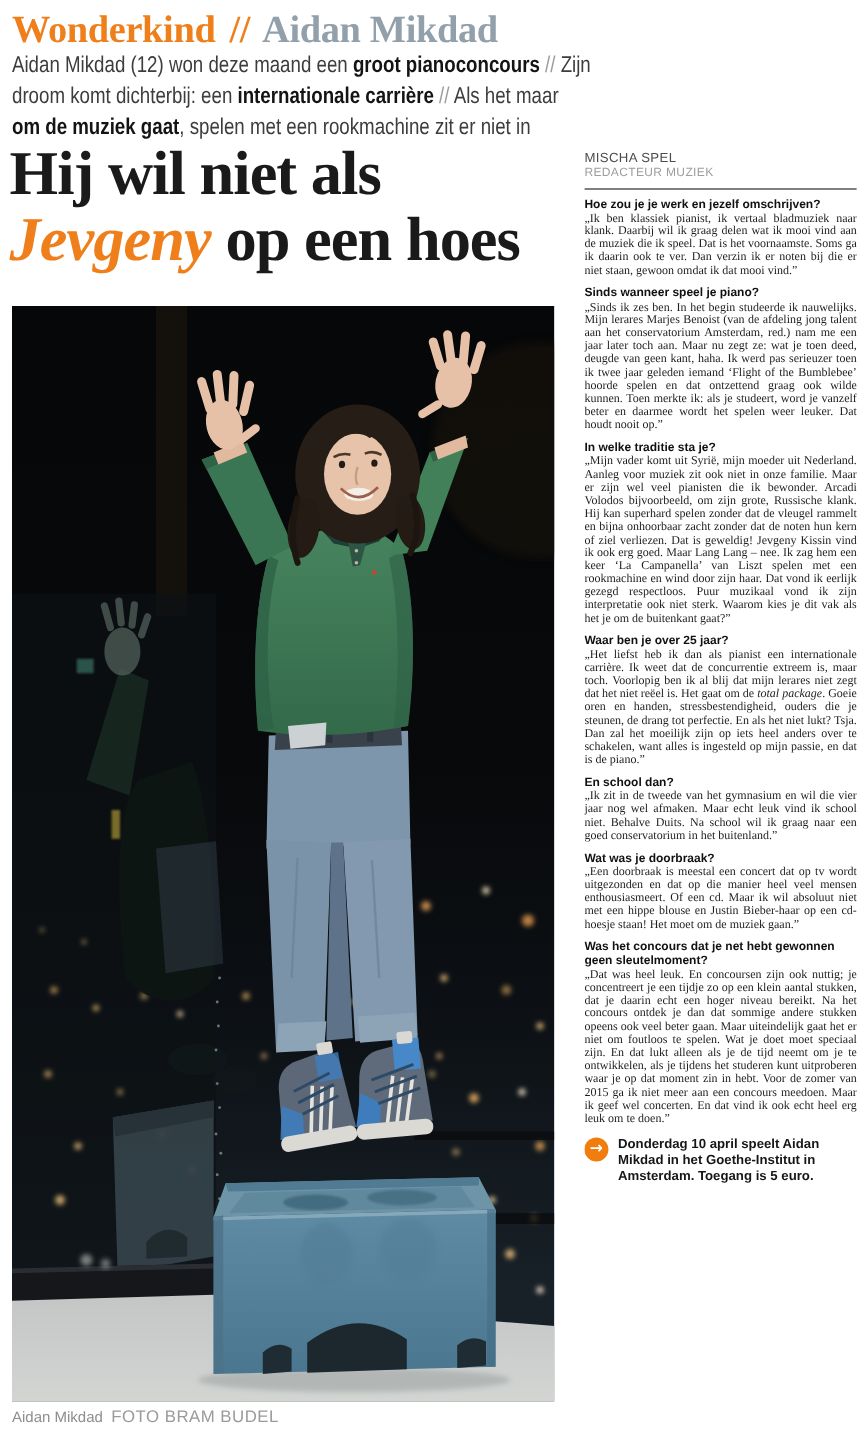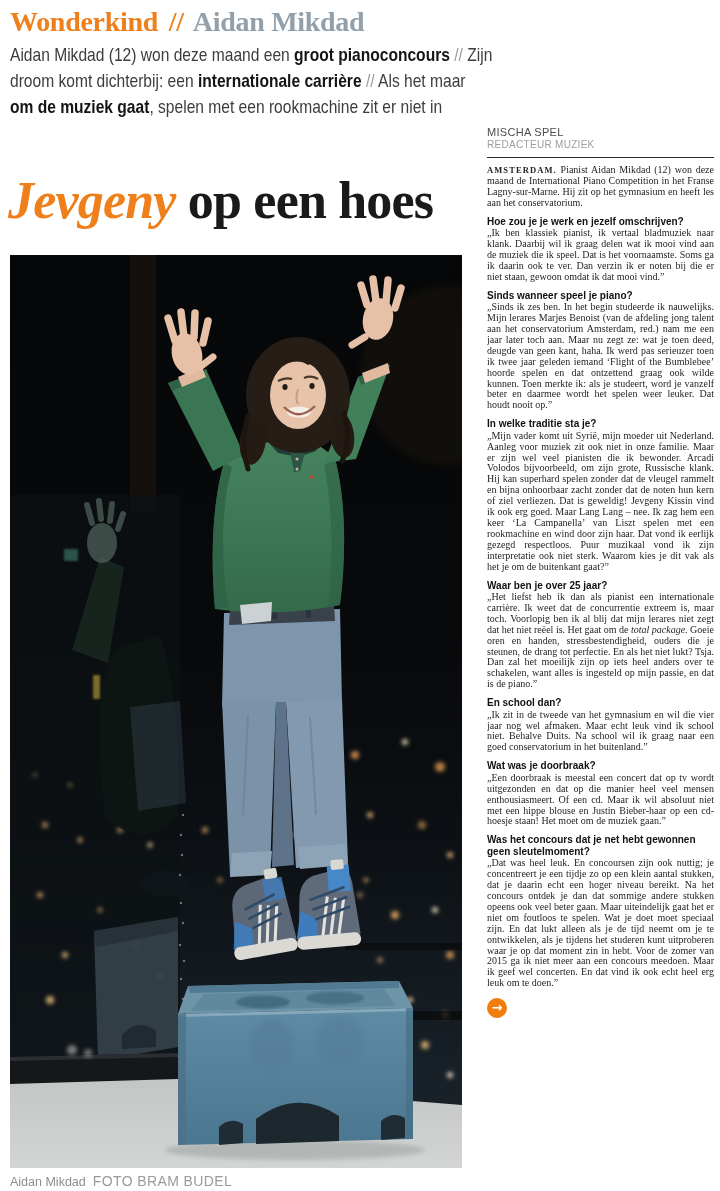--- a/index.html
+++ b/index.html
@@ -6,21 +6,21 @@
   html,body { background:#ffffff; }
   .page {
     position:relative; width:720px; height:1191px; background:#fff;
     font-family:"Liberation Sans","DejaVu Sans",sans-serif; overflow:hidden;
   }
 
   
   .kicker {
     position:absolute; left:10px; top:6px; white-space:nowrap;
     font-family:"Liberation Serif","DejaVu Serif",serif;
-    font-size:28px; font-weight:bold; letter-spacing:-0.3px;
+    font-size:32px; font-weight:bold; letter-spacing:-0.3px;
   }
   .kicker .k-title { color:#ee7f1b; }
   .kicker .k-sep   { color:#ee7f1b; padding:0 4px; }
   .kicker .k-name  { color:#92a0ab; }
 
   
   .standfirst { position:absolute; left:10px; top:42px; }
   .standfirst .sf-line {
     white-space:nowrap; font-size:19px; line-height:26px; color:#3d3d3d;
     transform:scaleX(0.82); transform-origin:left center;
@@ -93,21 +93,21 @@
     <span class="k-name">Aidan Mikdad</span>
   </div>
 
   <div class="standfirst">
     <div class="sf-line"><span>Aidan Mikdad (12) won deze maand een </span><span class="sf-b">groot pianoconcours</span><span class="sf-sep"> // </span><span>Zijn</span></div>
     <div class="sf-line"><span>droom komt dichterbij: een </span><span class="sf-b">internationale carrière</span><span class="sf-sep"> // </span><span>Als het maar</span></div>
     <div class="sf-line"><span class="sf-b">om de muziek gaat</span><span>, spelen met een rookmachine zit er niet in</span></div>
   </div>
 
   <h1 class="headline">
-    <br>
+    <span>Hij wil niet als</span><br>
     <span class="hl-accent">Jevgeny</span><span> op een hoes</span>
   </h1>
 
   <div class="photo">
     <svg width="452" height="913" viewBox="0 0 452 913">
       <defs>
         <linearGradient id="bgG" x1="0" y1="0" x2="0" y2="1">
           <stop offset="0" stop-color="#060708"></stop>
             <stop offset="0.42" stop-color="#08090b"></stop>
           <stop offset="0.64" stop-color="#0c1014"></stop>
@@ -337,21 +337,20 @@
     <span class="cap-name">Aidan Mikdad</span><span class="cap-credit">FOTO BRAM BUDEL</span>
   </div>
 
   <div class="col">
     <div class="byline">
       <div class="by-name">MISCHA SPEL</div>
       <div class="by-role">REDACTEUR MUZIEK</div>
     </div>
 
     <div class="body-text">
-      <p><span class="dateline">AMSTERDAM.</span><span> Pianist Aidan Mikdad (12) won deze maand de International Piano Competition in het Franse Lagny-sur-Marne. Hij zit op het gymnasium en heeft les aan het conservatorium.</span></p>
 
       <div class="q-head">Hoe zou je je werk en jezelf omschrijven?</div>
       <p>„Ik ben klassiek pianist, ik vertaal bladmuziek naar klank. Daarbij wil ik graag delen wat ik mooi vind aan de muziek die ik speel. Dat is het voornaamste. Soms ga ik daarin ook te ver. Dan verzin ik er noten bij die er niet staan, gewoon omdat ik dat mooi vind.”</p>
 
       <div class="q-head">Sinds wanneer speel je piano?</div>
       <p>„Sinds ik zes ben. In het begin studeerde ik nauwelijks. Mijn lerares Marjes Benoist (van de afdeling jong talent aan het conservatorium Amsterdam, red.) nam me een jaar later toch aan. Maar nu zegt ze: wat je toen deed, deugde van geen kant, haha. Ik werd pas serieuzer toen ik twee jaar geleden iemand ‘Flight of the Bumblebee’ hoorde spelen en dat ontzettend graag ook wilde kunnen. Toen merkte ik: als je studeert, word je vanzelf beter en daarmee wordt het spelen weer leuker. Dat houdt nooit op.”</p>
 
       <div class="q-head">In welke traditie sta je?</div>
       <p>„Mijn vader komt uit Syrië, mijn moeder uit Nederland. Aanleg voor muziek zit ook niet in onze familie. Maar er zijn wel veel pianisten die ik bewonder. Arcadi Volodos bijvoorbeeld, om zijn grote, Russische klank. Hij kan superhard spelen zonder dat de vleugel rammelt en bijna onhoorbaar zacht zonder dat de noten hun kern of ziel verliezen. Dat is geweldig! Jevgeny Kissin vind ik ook erg goed. Maar Lang Lang – nee. Ik zag hem een keer ‘La Campanella’ van Liszt spelen met een rookmachine en wind door zijn haar. Dat vond ik eerlijk gezegd respectloos. Puur muzikaal vond ik zijn interpretatie ook niet sterk. Waarom kies je dit vak als het je om de buitenkant gaat?”</p>
 
@@ -363,16 +362,17 @@
 
       <div class="q-head">Wat was je doorbraak?</div>
       <p>„Een doorbraak is meestal een concert dat op tv wordt uitgezonden en dat op die manier heel veel mensen enthousiasmeert. Of een cd. Maar ik wil absoluut niet met een hippe blouse en Justin Bieber-haar op een cd-hoesje staan! Het moet om de muziek gaan.”</p>
 
       <div class="q-head">Was het concours dat je net hebt gewonnen geen sleutelmoment?</div>
       <p>„Dat was heel leuk. En concoursen zijn ook nuttig; je concentreert je een tijdje zo op een klein aantal stukken, dat je daarin echt een hoger niveau bereikt. Na het concours ontdek je dan dat sommige andere stukken opeens ook veel beter gaan. Maar uiteindelijk gaat het er niet om foutloos te spelen. Wat je doet moet speciaal zijn. En dat lukt alleen als je de tijd neemt om je te ontwikkelen, als je tijdens het studeren kunt uitproberen waar je op dat moment zin in hebt. Voor de zomer van 2015 ga ik niet meer aan een concours meedoen. Maar ik geef wel concerten. En dat vind ik ook echt heel erg leuk om te doen.”</p>
     </div>
 
     <div class="event-note">
       <div class="event-icon">→</div>
+      <div class="event-text">Donderdag 10 april speelt Aidan Mikdad in het Goethe-Institut in Amsterdam. Toegang is 5 euro.</div>
     </div>
   </div>
 
 </div>
 
 </body></html>

